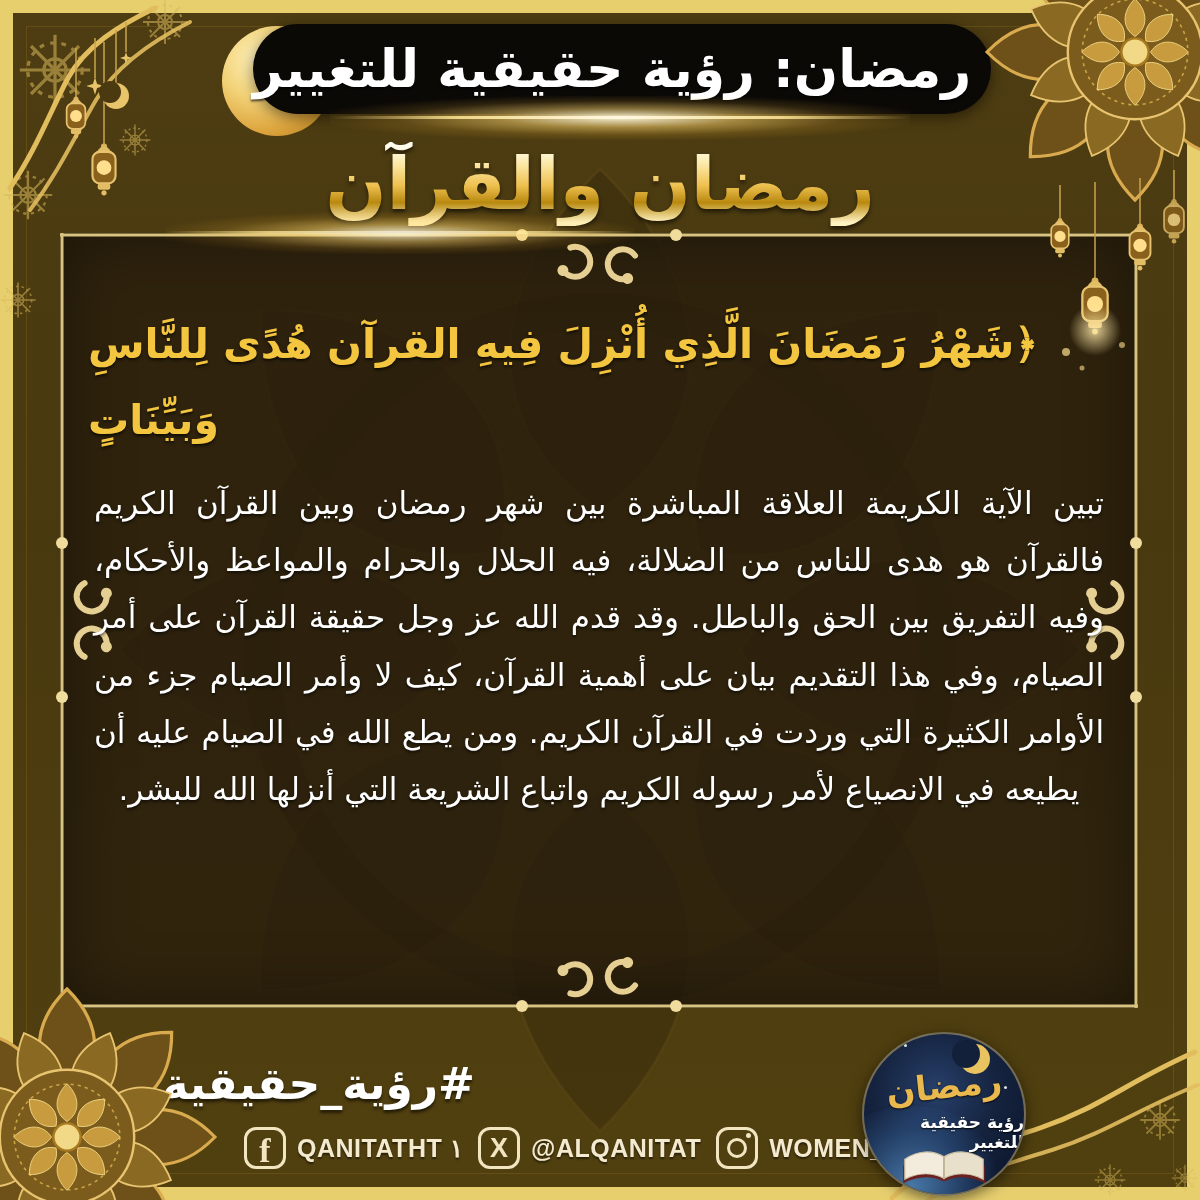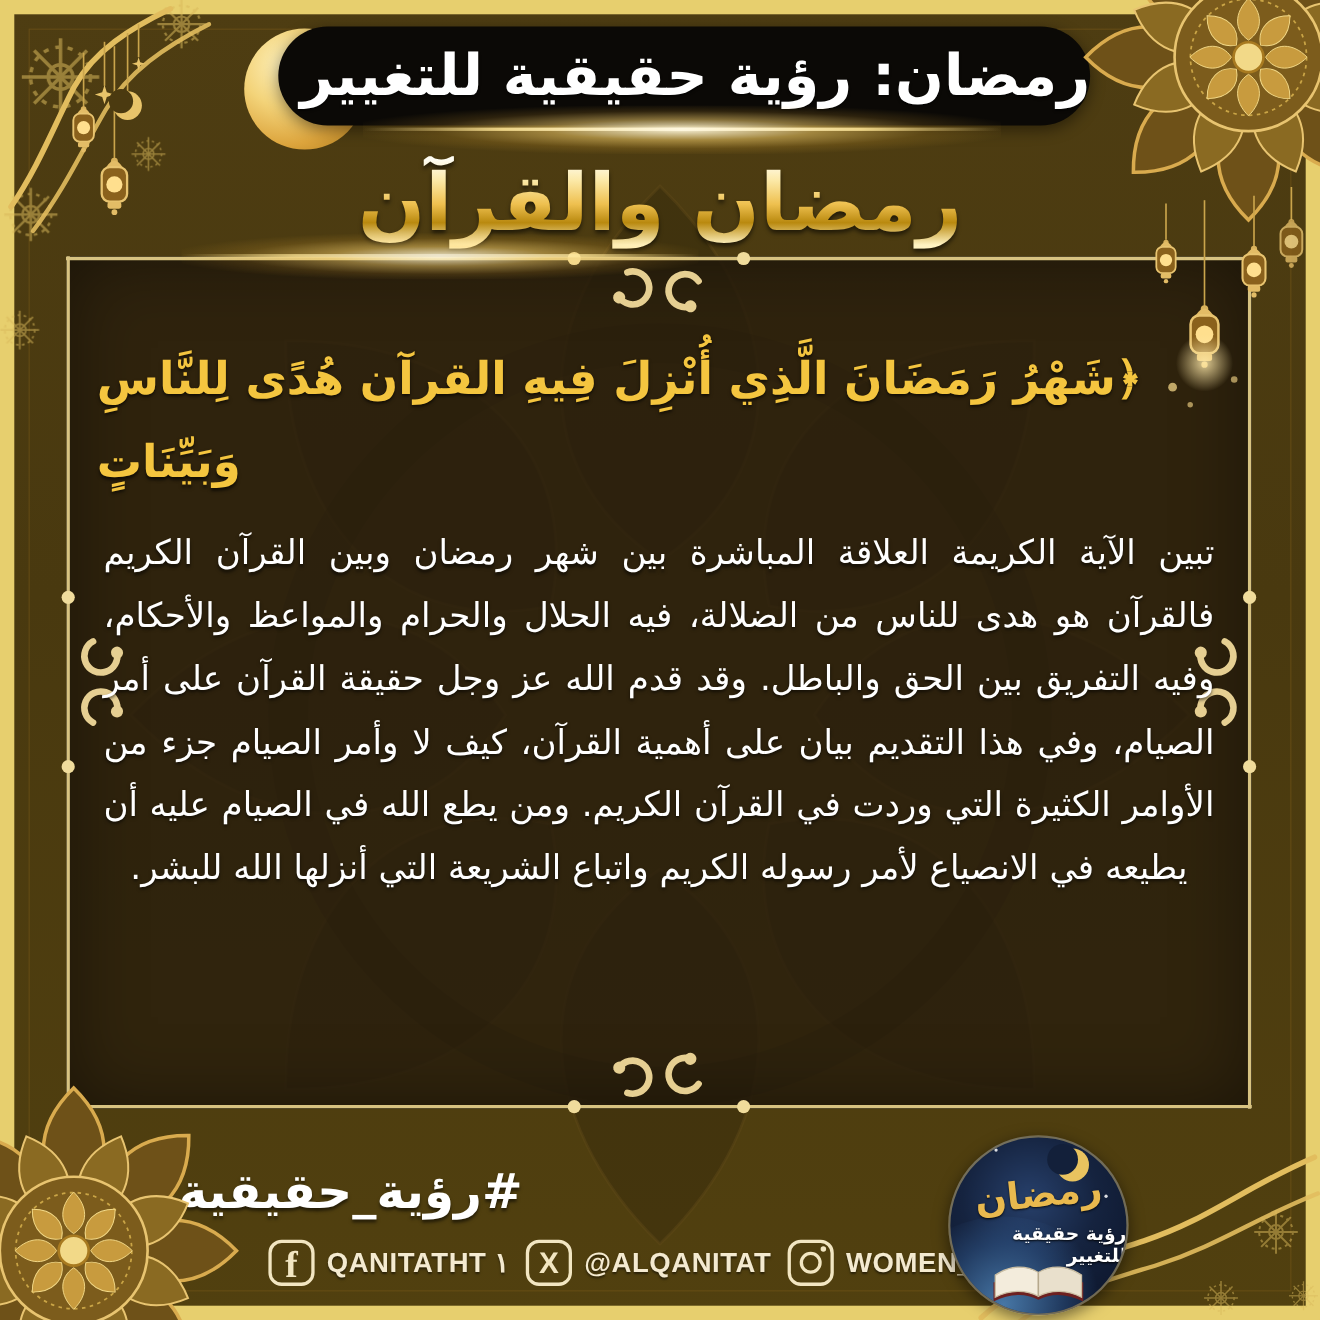--- a/index.html
+++ b/index.html
@@ -14,21 +14,21 @@
   
   .svg-layer{position:absolute;left:0;top:0;z-index:0;}
   .svg-decor{position:absolute;left:0;top:0;z-index:3;pointer-events:none;}
   
   .crescent{
     position:absolute;left:222px;top:26px;width:110px;height:110px;border-radius:50%;z-index:2;
     background:radial-gradient(circle at 32% 30%,#fdf0bb 0%,#f3d379 35%,#dca43c 68%,#a8751a 100%);
   }
   .banner{
     position:absolute;left:253px;top:24px;width:738px;height:90px;z-index:2;
-    background:#0b0906;border-radius:46px;display:flex;align-items:center;justify-content:flex-end;
+    background:#0b0906;border-radius:46px;display:flex;align-items:center;justify-content:flex-start;
     box-shadow:0 4px 14px rgba(0,0,0,.45);
   }
   .banner-title{
     color:#ffffff;font-size:52px;font-weight:bold;direction:rtl;white-space:nowrap;
     text-shadow:0 2px 2px rgba(0,0,0,.6);
   }
   .flare{position:absolute;z-index:3;pointer-events:none;
     background:radial-gradient(ellipse at center,rgba(255,248,220,.95) 0%,rgba(255,214,110,.5) 30%,rgba(255,190,60,.14) 55%,rgba(255,190,60,0) 75%);}
   .flare .flare-line{position:absolute;left:0;right:0;top:calc(50% - 2px);height:3px;
     background:linear-gradient(90deg,rgba(255,230,150,0) 0%,rgba(255,230,150,.85) 22%,#fff8e0 50%,rgba(255,230,150,.85) 78%,rgba(255,230,150,0) 100%);}

